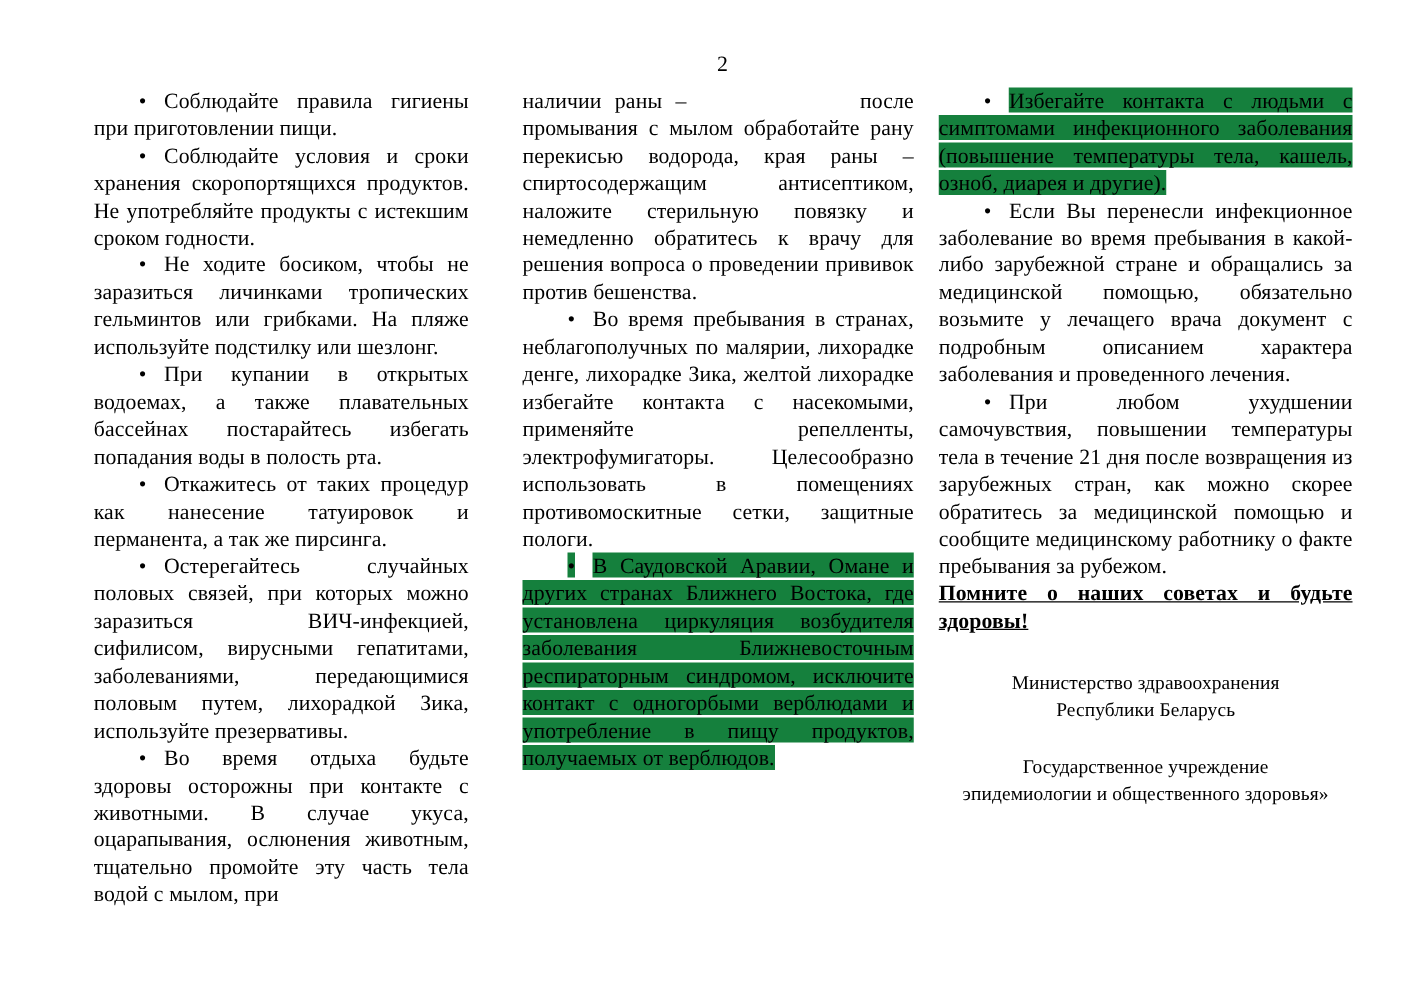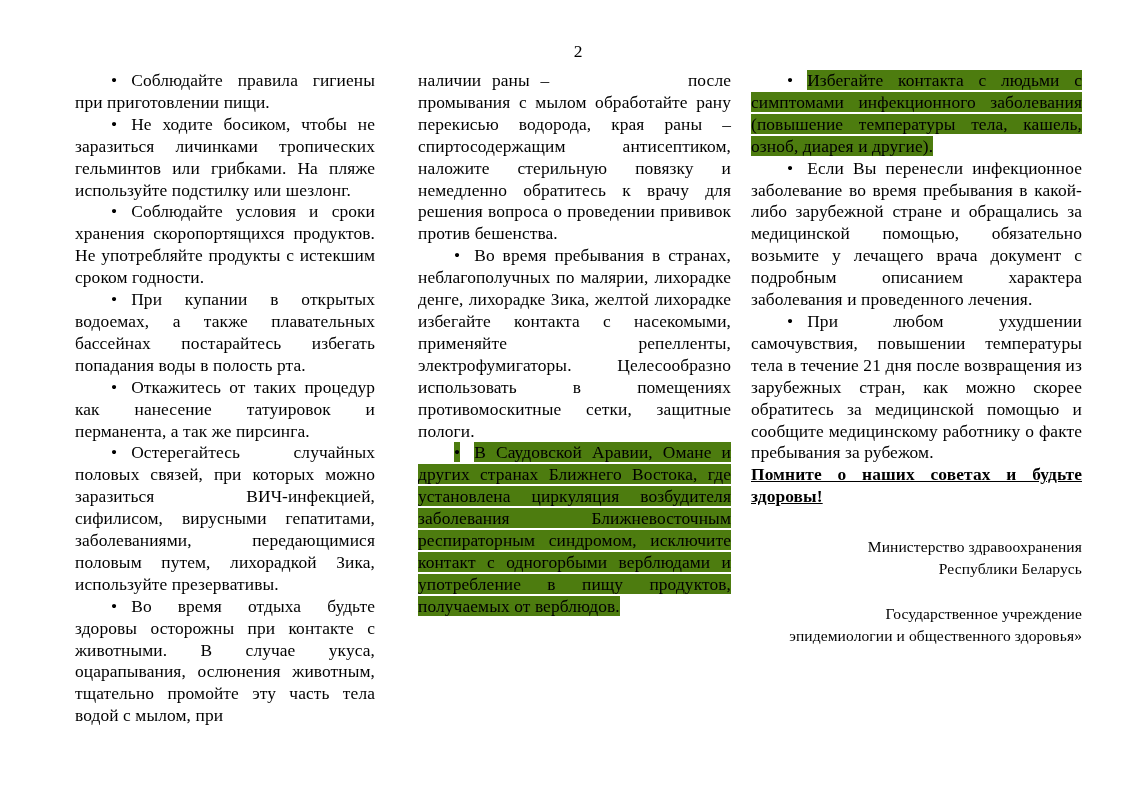--- a/index.html
+++ b/index.html
@@ -22,42 +22,42 @@
     font-size:17.4px; line-height:21.9px;
     letter-spacing:0.1px;
   }
   .col1 { left:75px;  width:300px; }
   .col2 { left:418px; width:313px; }
   .col3 { left:751px; width:331px; }
   p.para { margin:0; padding:0; }
   p.bullet-para { text-indent:36px; }
   p.plain { text-indent:0; }
   .bullet { margin-right:14px; }
-  .hl { background:#4d7c0f; }
+  .hl { background:#15803d; }
   p.bold { font-weight:bold;text-decoration:underline; }
   .footer {
     margin-top:28px;
     text-align:center;
     font-size:15.5px; line-height:22.3px;
     text-indent:0;
   }
   .footer .block { margin:0 0 22px 0; }
-  .footer div { text-align:right; }
+  .footer div { text-align:center; }
 </style>
 </head>
 <body>
 
 <div class="sheet">
 
   <div class="pagenum">2</div>
 
   <div class="col col1">
     <p class="para bullet-para"><span class="bullet">•</span><span>Соблюдайте правила гигиены при приготовлении пищи.</span></p>
+    <p class="para bullet-para"><span class="bullet">•</span><span>Соблюдайте условия и сроки хранения скоропортящихся продуктов. Не употребляйте продукты с истекшим сроком годности.</span></p>
     <p class="para bullet-para"><span class="bullet">•</span><span>Не ходите босиком, чтобы не заразиться личинками тропических гельминтов или грибками. На пляже используйте подстилку или шезлонг.</span></p>
-    <p class="para bullet-para"><span class="bullet">•</span><span>Соблюдайте условия и сроки хранения скоропортящихся продуктов. Не употребляйте продукты с истекшим сроком годности.</span></p>
     <p class="para bullet-para"><span class="bullet">•</span><span>При купании в открытых водоемах, а также плавательных бассейнах постарайтесь избегать попадания воды в полость рта.</span></p>
     <p class="para bullet-para"><span class="bullet">•</span><span>Откажитесь от таких процедур как нанесение татуировок и перманента, а так же пирсинга.</span></p>
     <p class="para bullet-para"><span class="bullet">•</span><span>Остерегайтесь случайных половых связей, при которых можно заразиться ВИЧ-инфекцией, сифилисом, вирусными гепатитами, заболеваниями, передающимися половым путем, лихорадкой Зика, используйте презервативы.</span></p>
     <p class="para bullet-para"><span class="bullet">•</span><span>Во время отдыха будьте здоровы осторожны при контакте с животными. В случае укуса, оцарапывания, ослюнения животным, тщательно промойте эту часть тела водой с мылом, при</span></p>
   </div>
 
   <div class="col col2">
     <p class="para plain"><span>наличии раны –&nbsp;&nbsp;&nbsp;&nbsp;&nbsp;&nbsp;&nbsp;&nbsp;&nbsp;&nbsp;&nbsp;&nbsp; после промывания с мылом обработайте рану перекисью водорода, края раны – спиртосодержащим антисептиком, наложите стерильную повязку и немедленно обратитесь к врачу для решения вопроса о проведении прививок против бешенства.</span></p>
     <p class="para bullet-para"><span class="bullet">•</span><span>Во время пребывания в странах, неблагополучных по малярии, лихорадке денге, лихорадке Зика, желтой лихорадке избегайте контакта с насекомыми, применяйте репелленты, электрофумигаторы. Целесообразно использовать в помещениях противомоскитные сетки, защитные пологи.</span></p>
     <p class="para bullet-para"><span class="bullet hl">•</span><span class="hl">В Саудовской Аравии, Омане и других странах Ближнего Востока, где установлена циркуляция возбудителя заболевания Ближневосточным респираторным синдромом, исключите контакт с одногорбыми верблюдами и употребление в пищу продуктов, получаемых от верблюдов.</span></p>

